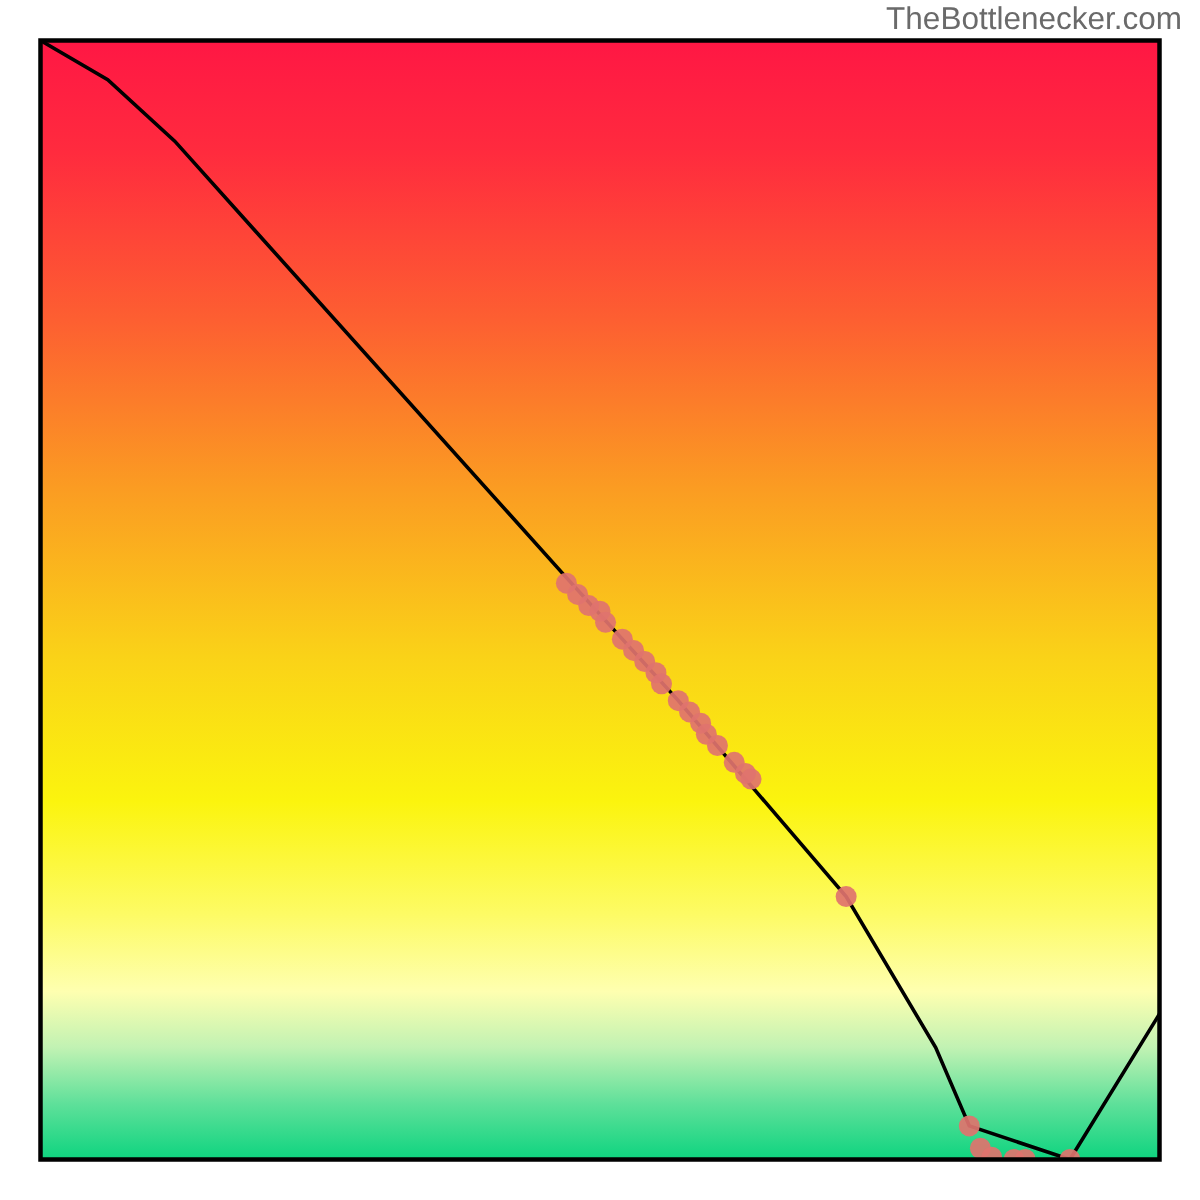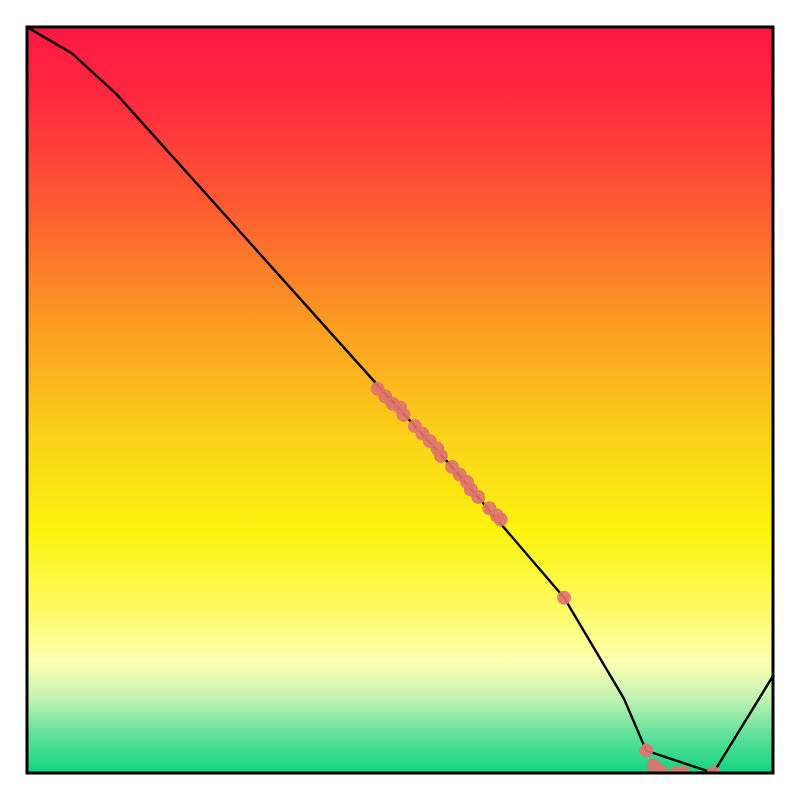--- a/index.html
+++ b/index.html
@@ -27,20 +27,21 @@
   }
   svg {
     display: block;
   }
 </style>
 </head>
 <body>
 
 <div class="wrap">
 
+  <div class="attribution">TheBottlenecker.com</div>
 
   <svg width="800" height="800" viewBox="0 0 800 800">
     <defs>
       <linearGradient id="bg-grad" x1="0" y1="0" x2="0" y2="1">
       <stop offset="0%" stop-color="#ff1744"></stop>
           <stop offset="10%" stop-color="#ff2b3e"></stop>
           <stop offset="25%" stop-color="#fd5f31"></stop>
           <stop offset="40%" stop-color="#fb9c22"></stop>
           <stop offset="55.00000000000001%" stop-color="#fad218"></stop>
           <stop offset="68%" stop-color="#fbf40e"></stop>

